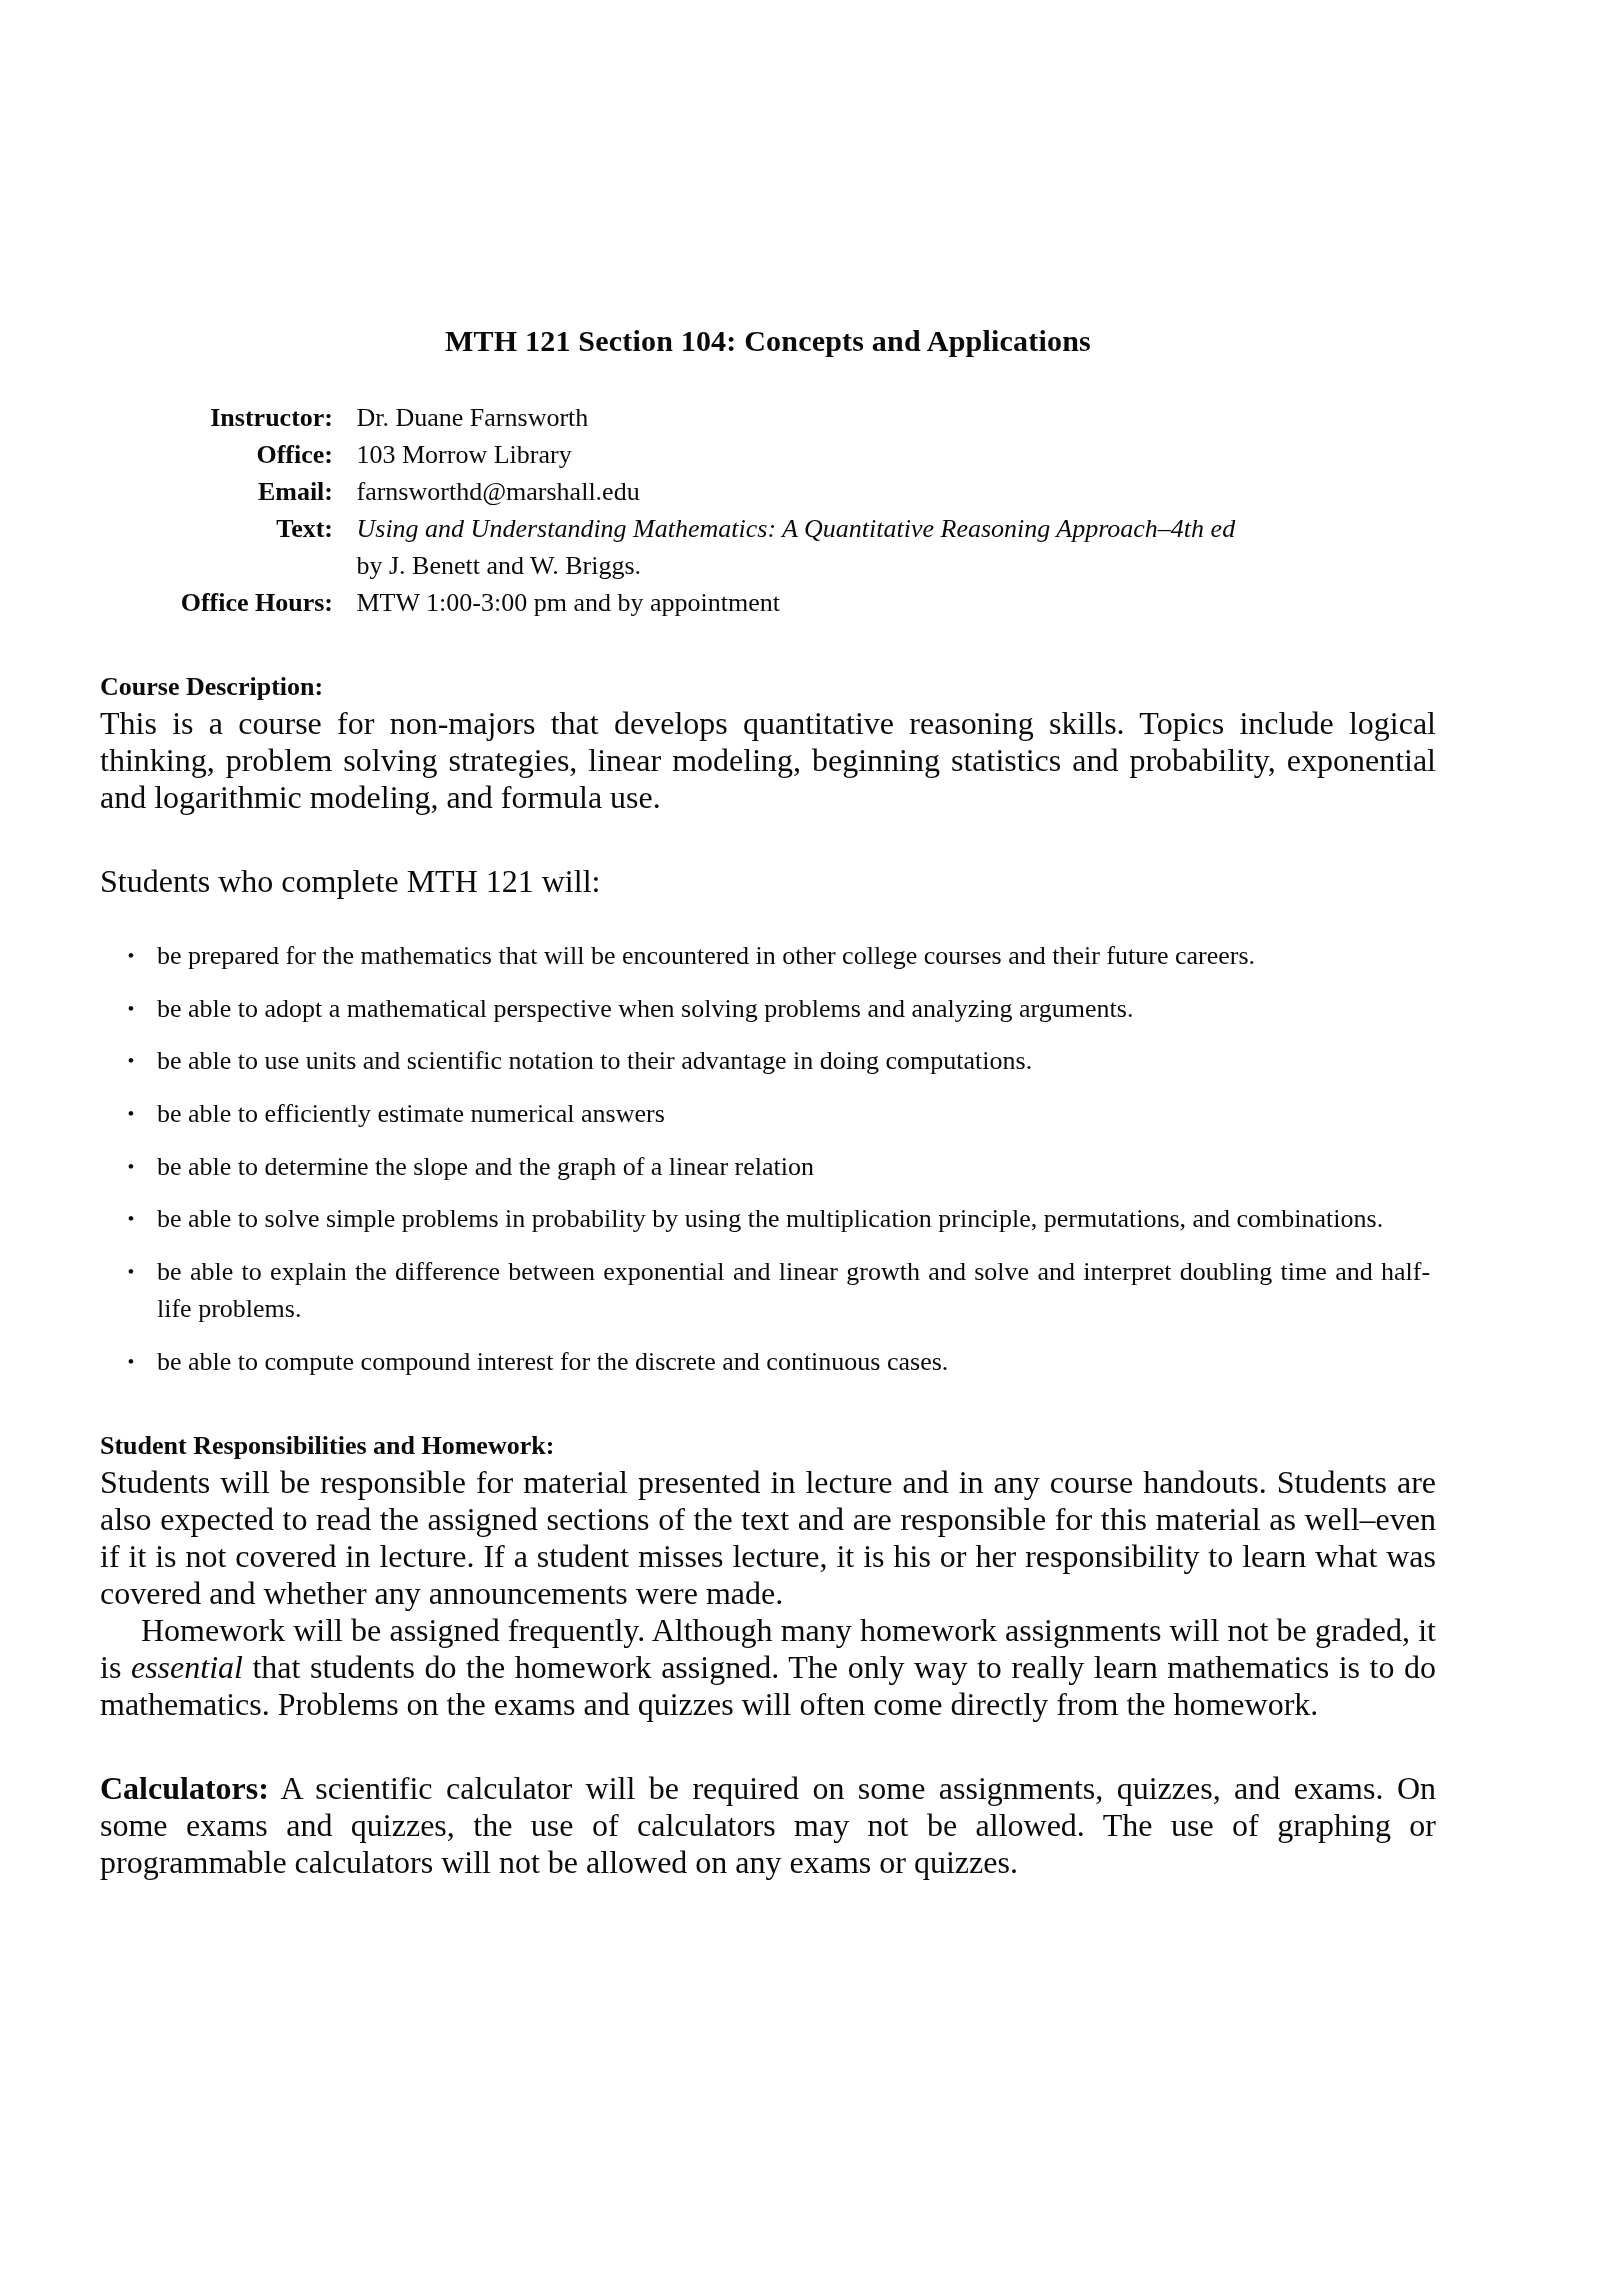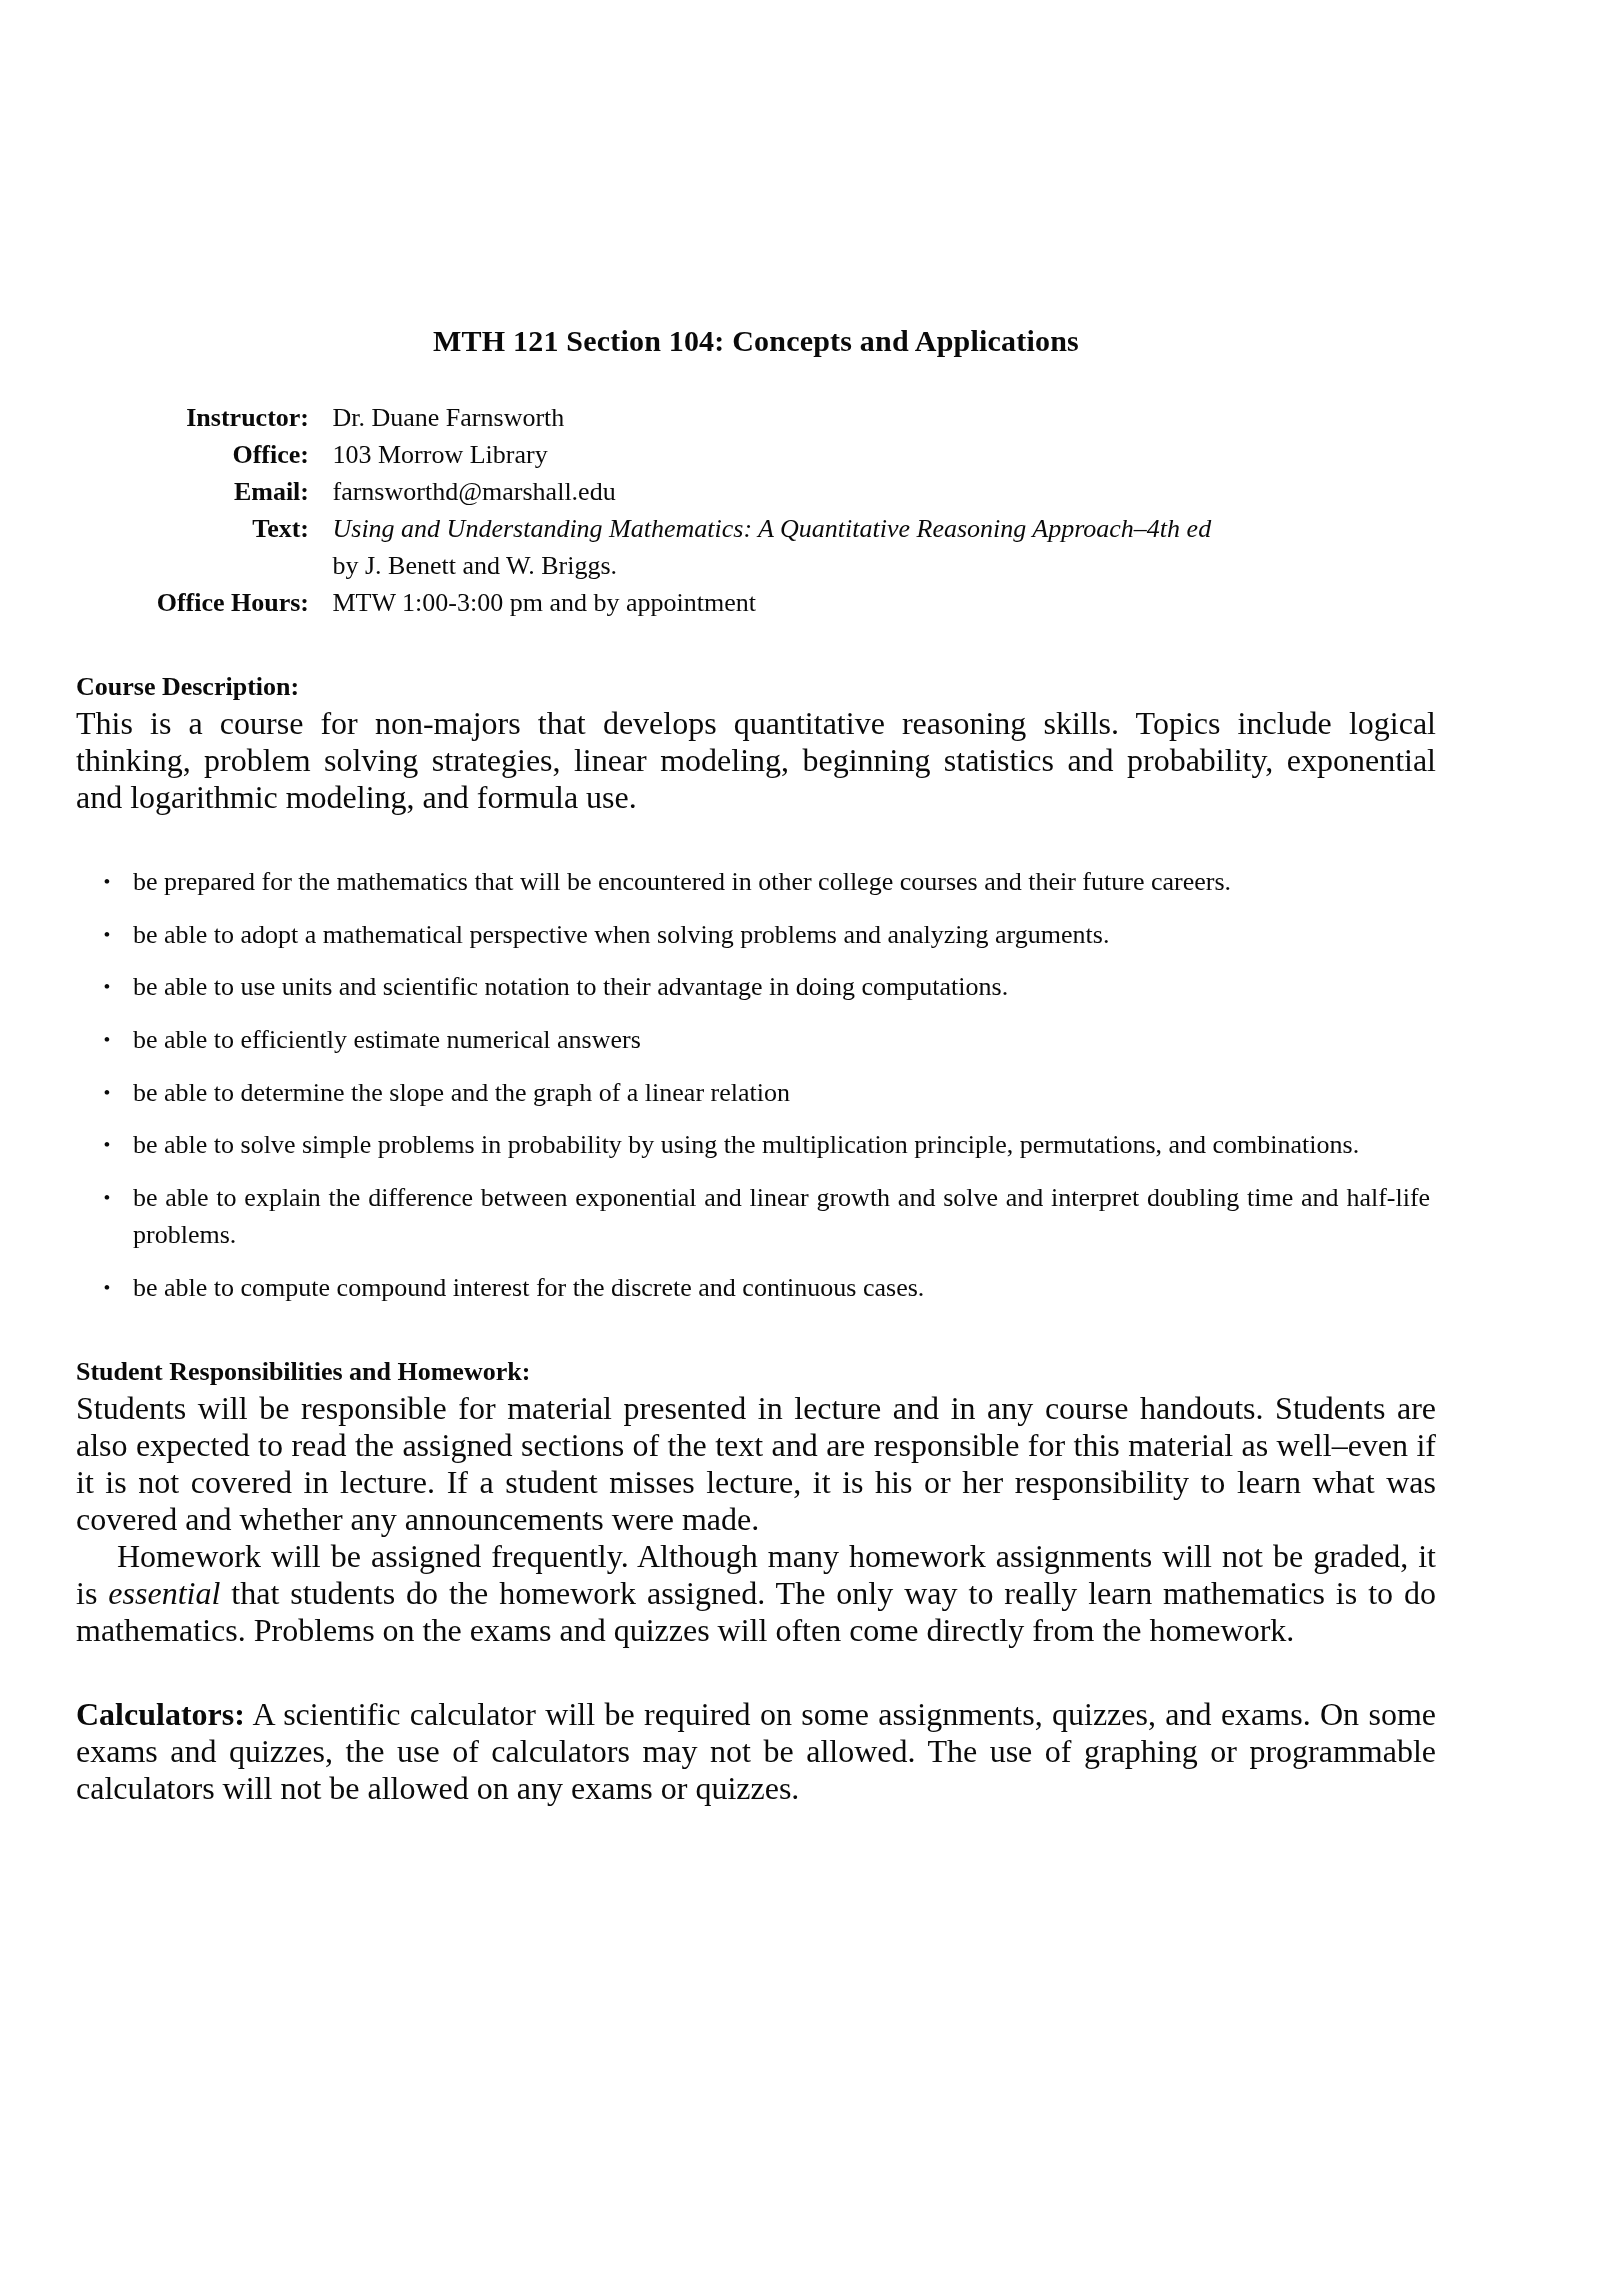--- a/index.html
+++ b/index.html
@@ -12,21 +12,21 @@
     height: 2293px;
     font-family: "Liberation Serif", "DejaVu Serif", serif;
     color: #0a0a0a;
     -webkit-font-smoothing: antialiased;
   }
   .page {
     position: relative;
     width: 1620px;
     height: 2293px;
     box-sizing: border-box;
-    padding: 323px 184px 0 76px;
+    padding: 323px 184px 0 100px;
   }
 
   .doc-title {
     text-align: center;
     font-size: 30px;
     font-weight: bold;
     letter-spacing: 0.2px;
     margin: 0 0 0 0;
     line-height: 1.2;
   }
@@ -141,20 +141,21 @@
       </tr>
     </tbody>
   </table>
 
   <div class="section">
     <div class="section-heading">Course Description:</div>
     <p class="body-text">This is a course for non-majors that develops quantitative reasoning skills. Topics include logical thinking, problem solving strategies, linear modeling, beginning statistics and probability, exponential and logarithmic modeling, and formula use.</p>
   </div>
 
   <div class="section">
+    <p class="body-text">Students who complete MTH 121 will:</p>
     <ul class="objectives">
       <li><span class="bullet">•</span><span>be prepared for the mathematics that will be encountered in other college courses and their future careers.</span></li>
       <li><span class="bullet">•</span><span>be able to adopt a mathematical perspective when solving problems and analyzing arguments.</span></li>
       <li><span class="bullet">•</span><span>be able to use units and scientific notation to their advantage in doing computations.</span></li>
       <li><span class="bullet">•</span><span>be able to efficiently estimate numerical answers</span></li>
       <li><span class="bullet">•</span><span>be able to determine the slope and the graph of a linear relation</span></li>
       <li><span class="bullet">•</span><span>be able to solve simple problems in probability by using the multiplication principle, permutations, and combinations.</span></li>
       <li><span class="bullet">•</span><span>be able to explain the difference between exponential and linear growth and solve and interpret doubling time and half-life problems.</span></li>
       <li><span class="bullet">•</span><span>be able to compute compound interest for the discrete and continuous cases.</span></li>
     </ul>

